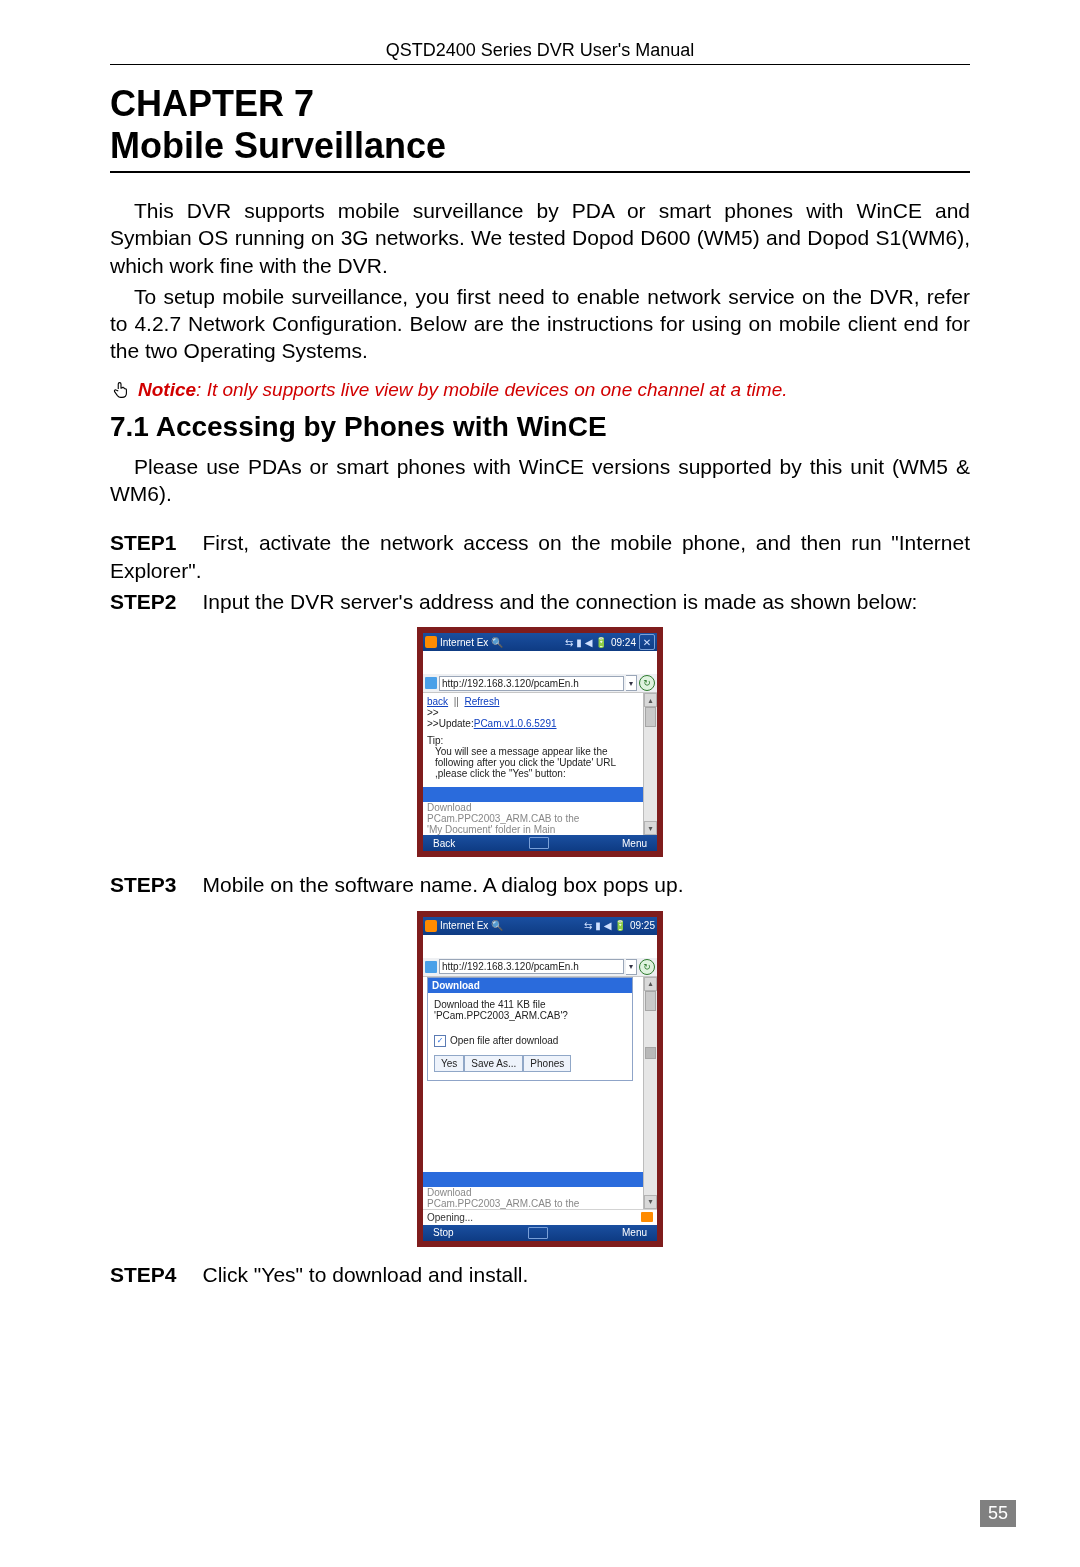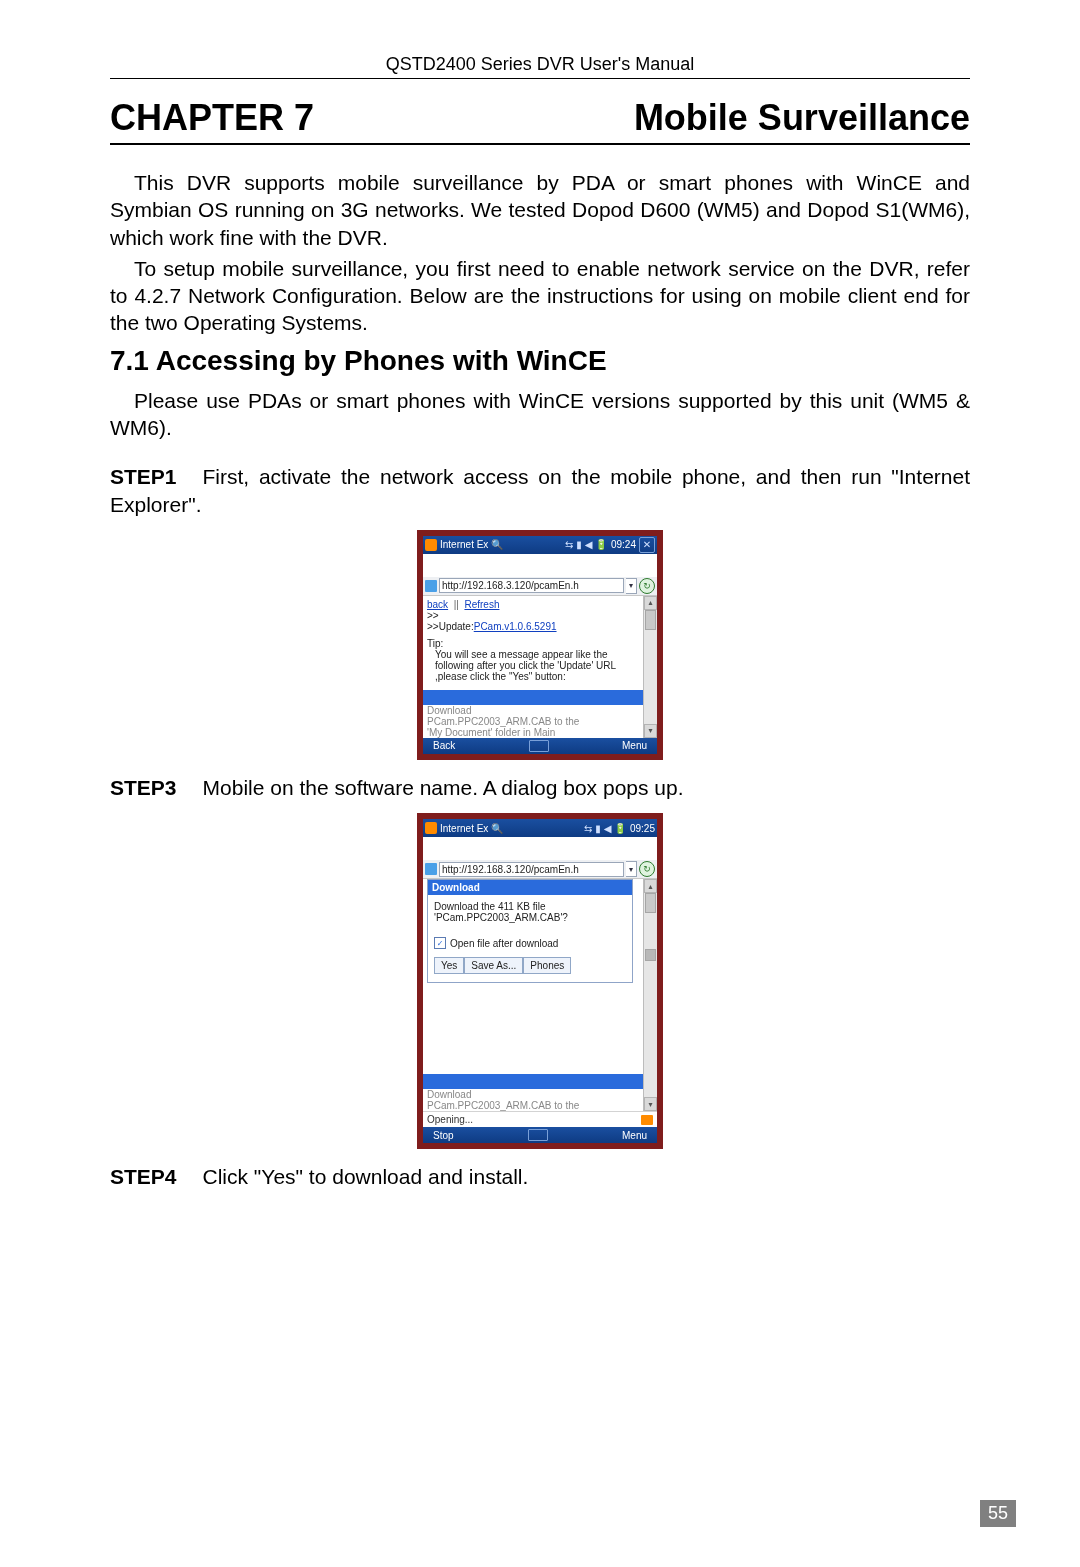--- a/index.html
+++ b/index.html
@@ -5,39 +5,40 @@
   body {
     margin: 0;
     padding: 0;
     background: #fff;
     font-family: Arial, Helvetica, sans-serif;
     color: #000;
     width: 1080px;
   }
   .page {
     width: 1080px;
-    padding: 54px 110px 40px 110px;
+    padding: 40px 110px 40px 110px;
     box-sizing: border-box;
     position: relative;
     min-height: 1567px;
   }
   .running-header {
     text-align: center;
     font-size: 18px;
     border-bottom: 1px solid #000;
     padding-bottom: 3px;
     margin-bottom: 18px;
   }
   .chapter-line {
     display: flex;
     justify-content: space-between;
     align-items: baseline;
     border-bottom: 2px solid #000;
     padding-bottom: 4px;
     margin-bottom: 24px;
+    flex-direction: column;
   }
   .chapter-num {
     font-weight: bold;
     font-size: 36px;
   }
   .chapter-title {
     font-weight: bold;
     font-size: 36px;
   }
   .body-para {
@@ -174,29 +175,42 @@
   <div class="running-header">QSTD2400 Series DVR User's Manual</div>
 
   <div class="chapter-line">
     <span class="chapter-num">CHAPTER 7</span>
     <span class="chapter-title">Mobile Surveillance</span>
   </div>
 
   <p class="body-para">This DVR supports mobile surveillance by PDA or smart phones with WinCE and Symbian OS running on 3G networks. We tested Dopod D600 (WM5) and Dopod S1(WM6), which work fine with the DVR.</p>
   <p class="body-para">To setup mobile surveillance, you first need to enable network service on the DVR, refer to 4.2.7 Network Configuration. Below are the instructions for using on mobile client end for the two Operating Systems.</p>
 
+  <div class="notice-row">
+    <span class="hand-icon">
+      <svg viewBox="0 0 24 24" width="22" height="22">
+          <path fill="none" stroke="#000" stroke-width="1.2" d="M9 11V5.5a1.5 1.5 0 013 0V10l1-.2a1.3 1.3 0 012.5.6l.8.2a1.3 1.3 0 011.6 1.3v3.6c0 2.6-2 4.5-4.8 4.5h-1.4c-1.6 0-2.6-.6-3.6-1.9L5 13.7c-.7-1 .5-2.3 1.6-1.7L9 13"></path>
+        </svg>
+    </span>
+    <span class="notice-text">
+      <span class="notice-label">Notice</span><span>: It only supports live view by mobile devices on one channel at a time.</span>
+    </span>
+  </div>
 
   <div class="section-head">7.1  Accessing by Phones with WinCE</div>
 
   <p class="body-para">Please use PDAs or smart phones with WinCE versions supported by this unit (WM5 &amp; WM6).</p>
 
   <br>
 
   <p class="body-para noindent">
     <span class="step-label">STEP1</span><span class="step-gap"></span><span>First, activate the network access on the mobile phone, and then run "Internet Explorer".</span>
+  </p>
+  <p class="body-para noindent">
+    <span class="step-label">STEP2</span><span class="step-gap"></span><span>Input the DVR server's address and the connection is made as shown below:</span>
   </p>
 
   
   <div class="fig-wrap">
     <div class="wm-shot">
       <div class="wm-titlebar">
         <span class="wm-logo"></span>
         <span class="wm-title-text">
           <span>Internet Ex</span>
           <span class="mini-ico">🔍</span>

